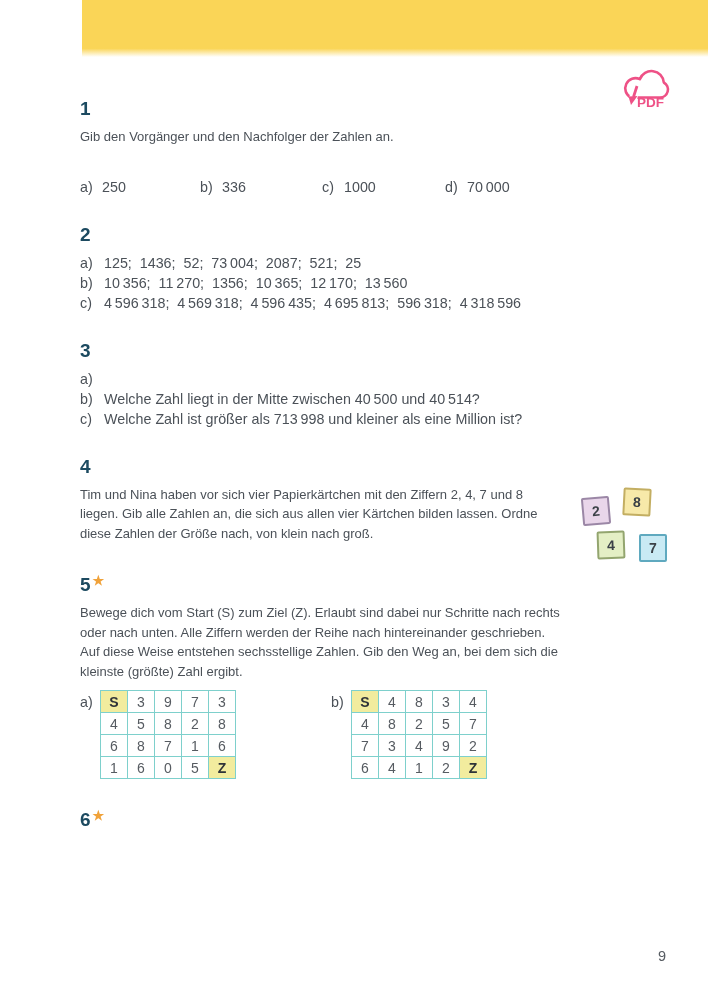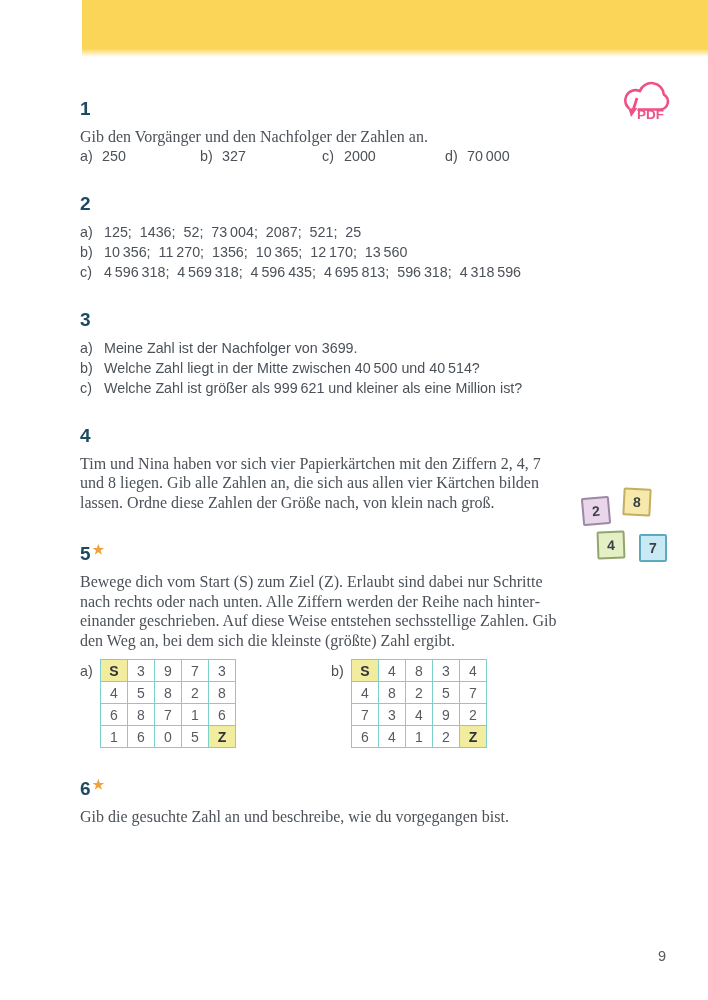--- a/index.html
+++ b/index.html
@@ -9,46 +9,46 @@
     font-family:"Liberation Sans", sans-serif;
     color:var(--c-text,#4b5158);
   }
   
   .topbar{
     position:absolute;left:82px;right:0;top:0;height:57px;
     background:linear-gradient(to bottom, var(--c-bar,#fad557) 0 85%, rgba(250,213,87,0) 100%);
   }
   
   .pdf{
-    position:absolute;right:36px;top:74px;width:56px;height:54px;cursor:pointer;
+    position:absolute;right:36px;top:62px;width:56px;height:54px;cursor:pointer;
   }
   .pdf svg{display:block;}
   
   .pagenum{
     position:absolute;right:42px;top:948px;font-size:14.5px;color:#565b61;
   }
   
   .content{
     position:absolute;left:80px;top:57px;width:484px;padding-top:41px;
   }
   section{margin:0 0 27px 0;position:relative;}
   h2{
     margin:0 0 7px 0;font-size:19px;line-height:22px;font-weight:bold;
     color:var(--c-heading,#1c4a60);
   }
   h2 .star{
     color:var(--c-star,#f0a23a);font-size:13px;vertical-align:6px;margin-left:2px;
   }
-  p{margin:0;font-size:16px;line-height:19.5px;font-family:Liberation Serif, serif;}
+  p{margin:0;font-size:13px;line-height:19.5px;}
   
   .rows4{
     display:grid;grid-template-columns:120px 122px 123px 1fr;
     font-size:14.3px;line-height:19px;
   }
-  .item{white-space:pre-wrap;}
+  .item{white-space:pre-wrap;margin-top:31px;}
   .lbl{display:inline-block;width:22px;}
   
   .line{display:flex;font-size:14.3px;line-height:20px;}
   .line .lbl{flex:0 0 24px;}
   .val{white-space:pre-wrap;}
   
   .cards{position:absolute;left:580px;top:486px;width:94px;height:78px;}
   .card{
     position:absolute;width:24px;height:24px;border:2px solid #999;border-radius:2px;
     display:flex;align-items:center;justify-content:center;
@@ -87,22 +87,22 @@
   </svg>
 </div>
 
 <main class="content">
 
   <section>
     <h2><span>1</span></h2>
     <p>Gib den Vorgänger und den Nachfolger der Zahlen an.</p>
     <div class="rows4">
         <span class="item"><span class="lbl">a)</span><span class="val">250</span></span>
-        <span class="item"><span class="lbl">b)</span><span class="val">327</span></span>
-        <span class="item"><span class="lbl">c)</span><span class="val">2000</span></span>
+        <span class="item"><span class="lbl">b)</span><span class="val">336</span></span>
+        <span class="item"><span class="lbl">c)</span><span class="val">1000</span></span>
         <span class="item"><span class="lbl">d)</span><span class="val">70 000</span></span>
       </div>
   </section>
 
   <section>
     <h2><span>2</span></h2>
     <div>
         <div class="line">
           <span class="lbl">a)</span>
           <span class="val">125;  1436;  52;  73 004;  2087;  521;  25</span>
@@ -116,29 +116,28 @@
           <span class="val">4 596 318;  4 569 318;  4 596 435;  4 695 813;  596 318;  4 318 596</span>
         </div>
       </div>
   </section>
 
   <section>
     <h2><span>3</span></h2>
     <div>
         <div class="line">
           <span class="lbl">a)</span>
-          <span class="val">Meine Zahl ist der Nachfolger von 3699.</span>
         </div>
         <div class="line">
           <span class="lbl">b)</span>
           <span class="val">Welche Zahl liegt in der Mitte zwischen 40 500 und 40 514?</span>
         </div>
         <div class="line">
           <span class="lbl">c)</span>
-          <span class="val">Welche Zahl ist größer als 999 621 und kleiner als eine Million ist?</span>
+          <span class="val">Welche Zahl ist größer als 713 998 und kleiner als eine Million ist?</span>
         </div>
       </div>
   </section>
 
   <section>
     <h2><span>4</span></h2>
     <p>Tim und Nina haben vor sich vier Papierkärtchen mit den Ziffern 2, 4, 7 und 8 liegen. Gib alle Zahlen an, die sich aus allen vier Kärtchen bilden lassen. Ordne diese Zahlen der Größe nach, von klein nach groß.</p>
   </section>
 
   <section>
@@ -193,21 +192,20 @@
           <div class="cell">2</div>
           <div class="cell sz">Z</div>
         </div>
     </div>
   </section>
 
   <section class="ex6">
     <h2>
       <span>6</span><span class="star">★</span>
     </h2>
-    <p>Gib die gesuchte Zahl an und beschreibe, wie du vorgegangen bist.</p>
   </section>
 
 </main>
 
 <div class="cards">
     <div class="card" style="left: 2px; top: 11px; background: rgb(233, 214, 234); border-color: rgb(155, 135, 166); transform: rotate(-5deg);">2</div>
     <div class="card" style="left: 43px; top: 2px; background: rgb(247, 233, 169); border-color: rgb(195, 174, 98); transform: rotate(3deg);">8</div>
     <div class="card" style="left: 17px; top: 45px; background: rgb(228, 239, 197); border-color: rgb(147, 165, 111); transform: rotate(-2deg);">4</div>
     <div class="card" style="left: 59px; top: 48px; background: rgb(201, 234, 244); border-color: rgb(95, 169, 191); transform: rotate(0deg);">7</div>
   </div>

